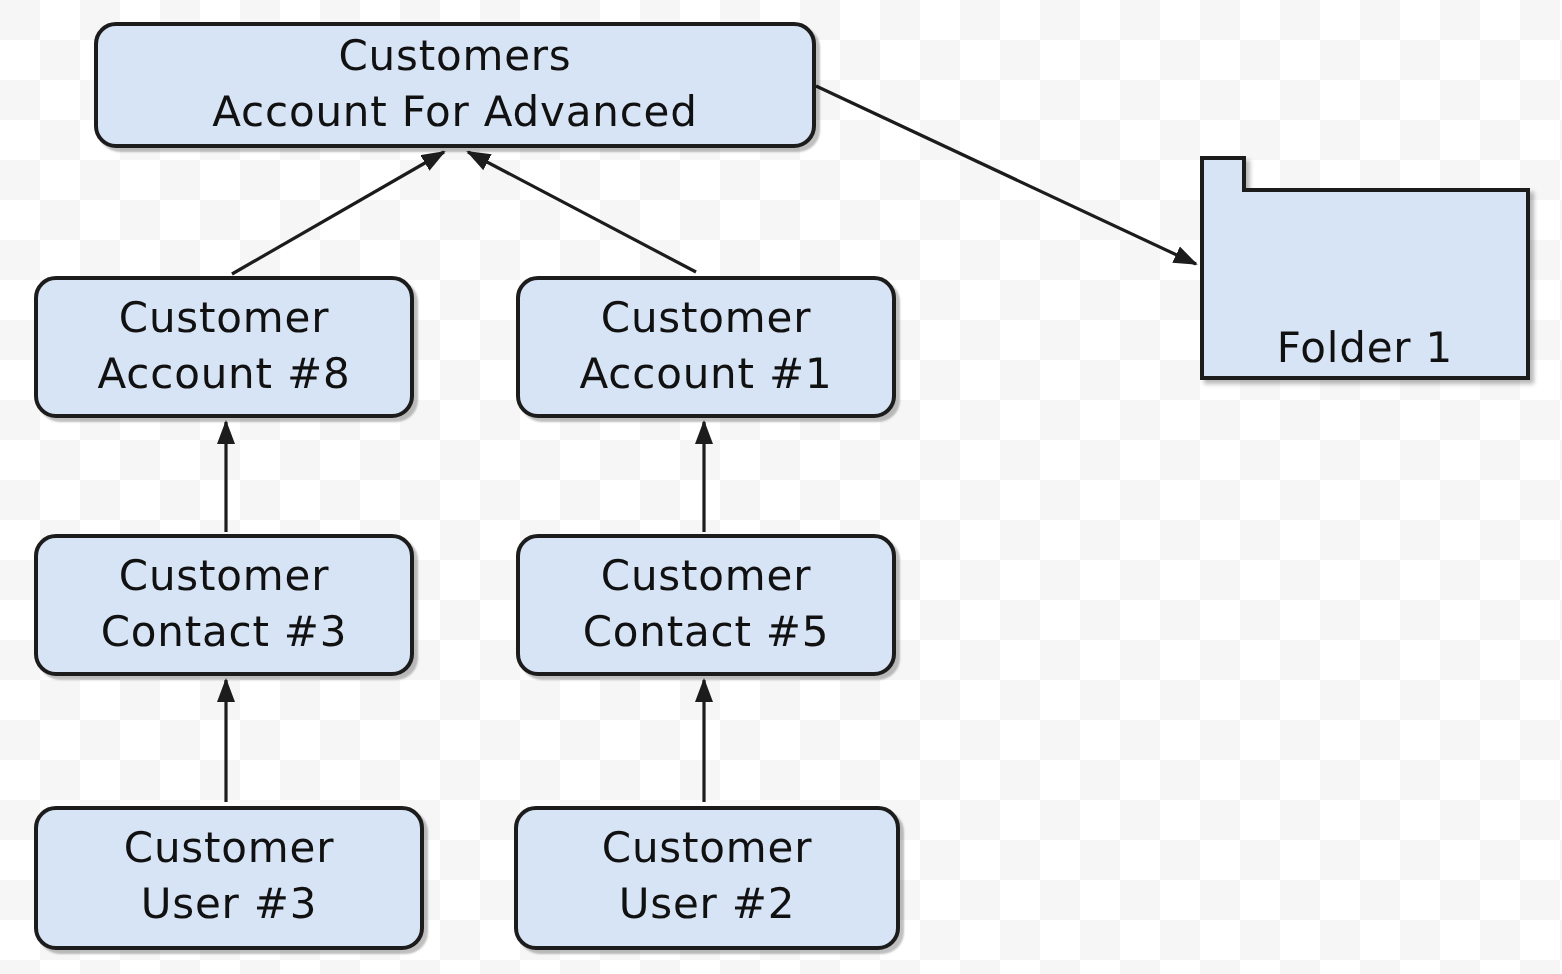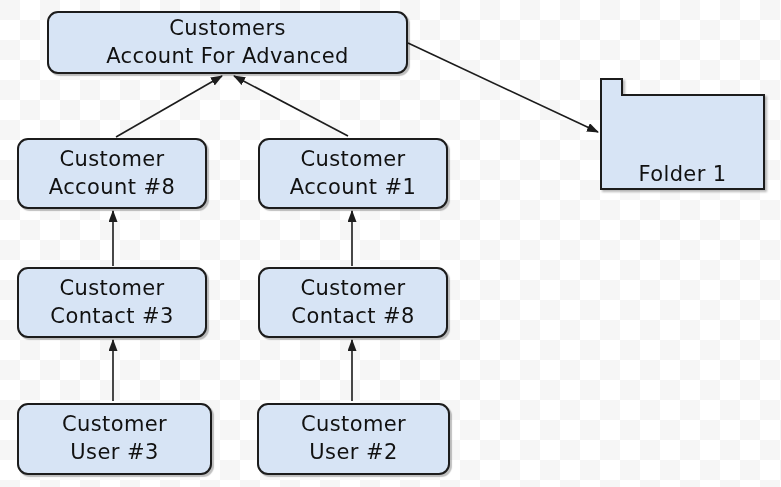--- a/index.html
+++ b/index.html
@@ -113,21 +113,21 @@
     <span class="line">Account #1</span>
   </div>
 
   <div class="node" id="n-contact4">
     <span class="line">Customer</span>
     <span class="line">Contact #3</span>
   </div>
 
   <div class="node" id="n-contact5">
     <span class="line">Customer</span>
-    <span class="line">Contact #8</span>
+    <span class="line">Contact #5</span>
   </div>
 
   <div class="node" id="n-user4">
     <span class="line">Customer</span>
     <span class="line">User #3</span>
   </div>
 
   <div class="node" id="n-user5">
     <span class="line">Customer</span>
     <span class="line">User #2</span>

